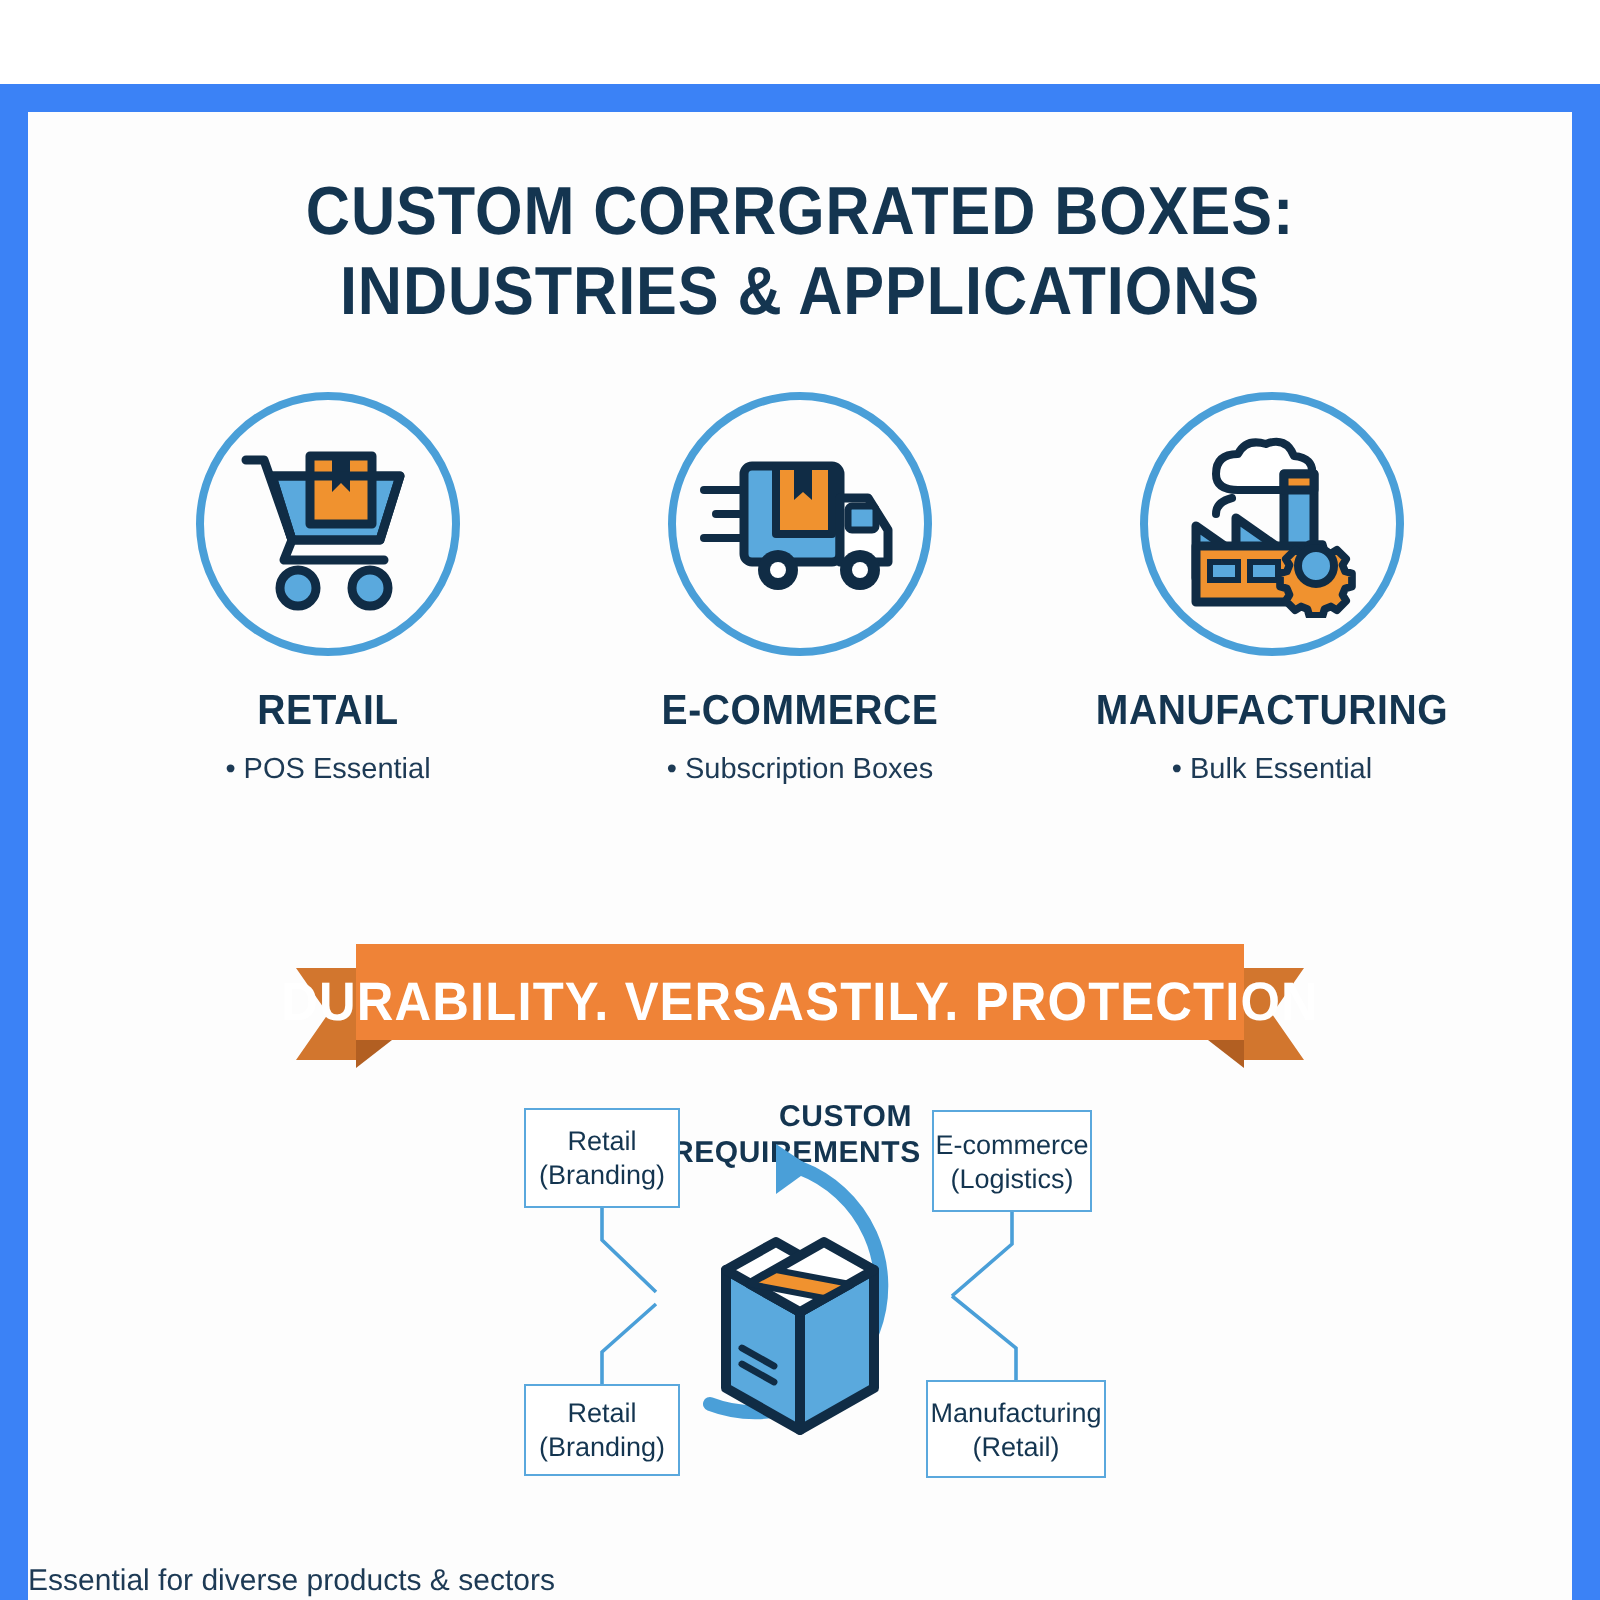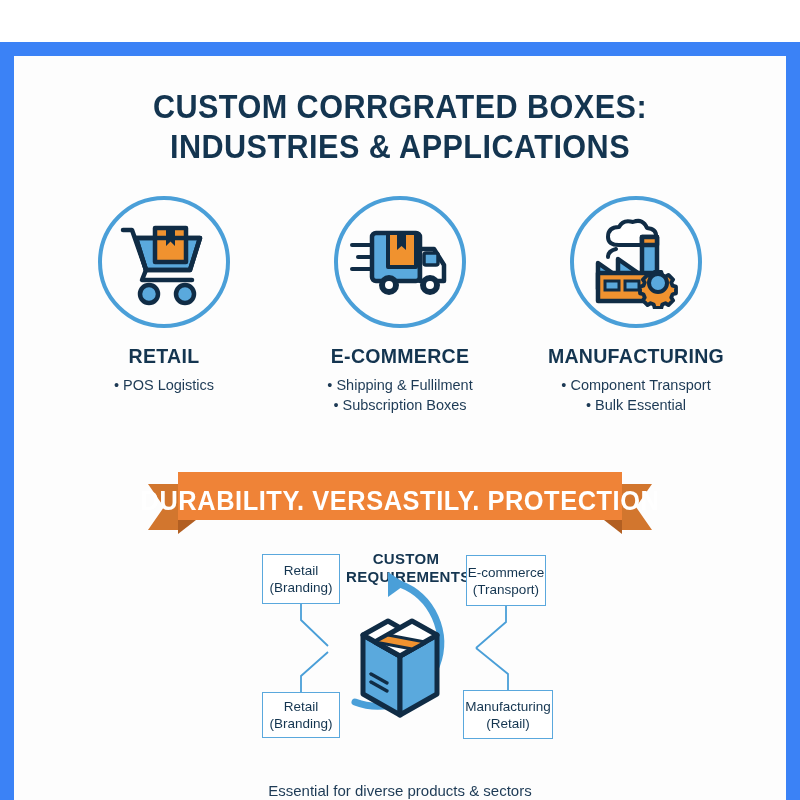--- a/index.html
+++ b/index.html
@@ -125,24 +125,24 @@
     position: absolute;
     left: 0;
     top: 486px;
     width: 772px;
     height: 230px;
   }
   #diagram svg { position: absolute; left: 0; top: 0; }
 
   .center-heading {
     position: absolute;
-    left: 332px;
+    left: 322px;
     top: 494px;
     width: 120px;
-    text-align: center;
+    text-align: right;
     color: #143550;
     font-family: "Liberation Sans Narrow", "Liberation Sans", sans-serif;
     font-weight: bold;
     font-size: 15px;
     line-height: 18px;
     letter-spacing: 0.3px;
   }
 
   .node {
     position: absolute;
@@ -164,21 +164,20 @@
   #node-tr { left: 452px; top: 499px; width: 80px; height: 51px; }
   #node-bl { left: 248px; top: 636px; width: 78px; height: 46px; }
   #node-br { left: 449px; top: 634px; width: 90px; height: 49px; }
 
   
   #footer {
     position: absolute;
     left: 0;
     top: 726px;
     width: 772px;
-    text-align: center;
     color: #1d3a55;
     font-family: "Liberation Sans Narrow", "Liberation Sans", sans-serif;
     font-size: 15px;
   }
 </style>
 </head>
 <body>
 
 <div id="poster">
   <div id="canvas">
@@ -205,21 +204,21 @@
               <path d="M7 14 L16 14 L30 54"></path>
               <path d="M30 54 L26 64 L76 64"></path>
               <path d="M20 22 L84 22 L74 54 L30 54 Z"></path>
             </g>
             <circle cx="33" cy="78" r="9" fill="#5aa9dd" stroke="#102c45" stroke-width="4.5"></circle>
             <circle cx="69" cy="78" r="9" fill="#5aa9dd" stroke="#102c45" stroke-width="4.5"></circle>
           </svg>
         </div>
         <div class="col-title">RETAIL</div>
         <div class="bullets">
-          <div>• POS Logistics</div>
+          <div>• POS Essential</div>
         </div>
       </div>
 
       <div class="col">
         <div class="icon-circle">
           <svg width="100" height="86" viewBox="0 0 100 86">
 
             <g stroke="#102c45" stroke-width="4" stroke-linecap="round">
               <line x1="2" y1="26" x2="22" y2="26"></line>
               <line x1="8" y1="38" x2="24" y2="38"></line>
@@ -235,21 +234,20 @@
             <rect x="74" y="34" width="14" height="12" rx="2" fill="#5aa9dd" stroke="#102c45" stroke-width="3.5"></rect>
 
             <circle cx="39" cy="66" r="10" fill="#102c45"></circle>
             <circle cx="39" cy="66" r="4" fill="#ffffff"></circle>
             <circle cx="80" cy="66" r="10" fill="#102c45"></circle>
             <circle cx="80" cy="66" r="4" fill="#ffffff"></circle>
           </svg>
         </div>
         <div class="col-title">E-COMMERCE</div>
         <div class="bullets">
-          <div>• Shipping &amp; Fullilment</div>
           <div>• Subscription Boxes</div>
         </div>
       </div>
 
       <div class="col">
         <div class="icon-circle">
           <svg width="100" height="94" viewBox="0 0 100 94">
 
             <path d="M22 22 q0-10 11-10 q4-8 14-5 q10-4 14 6 q10 1 9 9 q-1 8-11 8 L33 30 q-11 0-11-8 Z" fill="#ffffff" stroke="#102c45" stroke-width="4" stroke-linejoin="round"></path>
             <path d="M30 34 q-8 2-8 8" fill="none" stroke="#102c45" stroke-width="4" stroke-linecap="round"></path>
@@ -264,21 +262,20 @@
             <rect x="39" y="66" width="14" height="9" fill="#5aa9dd" stroke="#102c45" stroke-width="3"></rect>
 
             <g transform="translate(72,68)">
               <path d="M-6 -20 h12 l1.8 6.2 5.7 2.4 5.5-3.4 8.5 8.5 -3.4 5.5 2.4 5.7 6.2 1.8 v12 l-6.2 1.8 -2.4 5.7 3.4 5.5 -8.5 8.5 -5.5-3.4 -5.7 2.4 -1.8 6.2 h-12 l-1.8-6.2 -5.7-2.4 -5.5 3.4 -8.5-8.5 3.4-5.5 -2.4-5.7 -6.2-1.8 v-12 l6.2-1.8 2.4-5.7 -3.4-5.5 8.5-8.5 5.5 3.4 5.7-2.4 Z" transform="scale(0.55)" fill="#f0922f" stroke="#102c45" stroke-width="7" stroke-linejoin="round"></path>
               <circle cx="0" cy="0" r="9" fill="#5aa9dd" stroke="#102c45" stroke-width="4"></circle>
             </g>
           </svg>
         </div>
         <div class="col-title">MANUFACTURING</div>
         <div class="bullets">
-          <div>• Component Transport</div>
           <div>• Bulk Essential</div>
         </div>
       </div>
 
     </div>
 
     <div id="ribbon">
       <svg width="772" height="70" viewBox="0 0 772 70">
 
         <path d="M134 16 L164 16 L164 62 L134 62 L150 39 Z" fill="#d2762e"></path>
@@ -332,21 +329,21 @@
         </g>
       </svg>
     </div>
 
     <div class="node" id="node-tl">
       <span>Retail</span>
       <span>(Branding)</span>
     </div>
     <div class="node" id="node-tr">
       <span>E-commerce</span>
-      <span>(Transport)</span>
+      <span>(Logistics)</span>
     </div>
     <div class="node" id="node-bl">
       <span>Retail</span>
       <span>(Branding)</span>
     </div>
     <div class="node" id="node-br">
       <span>Manufacturing</span>
       <span>(Retail)</span>
     </div>
 

